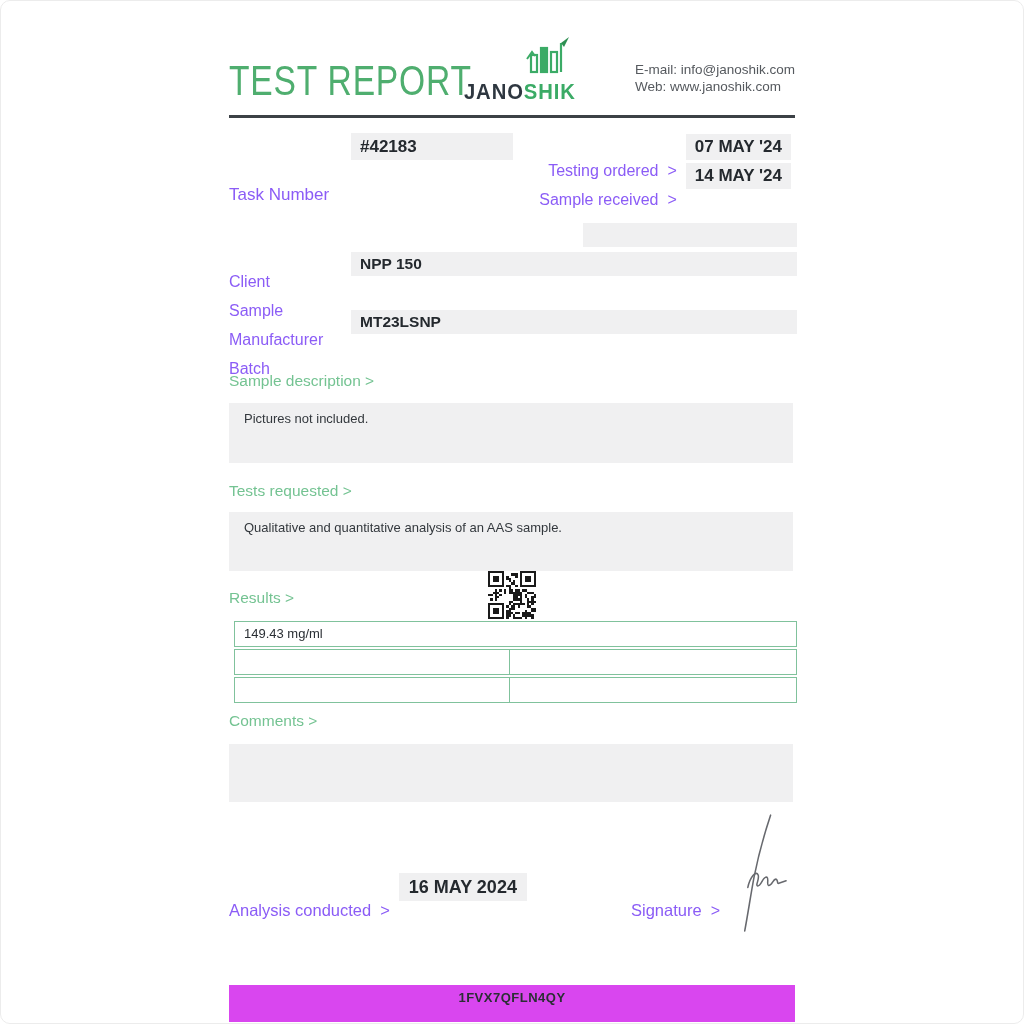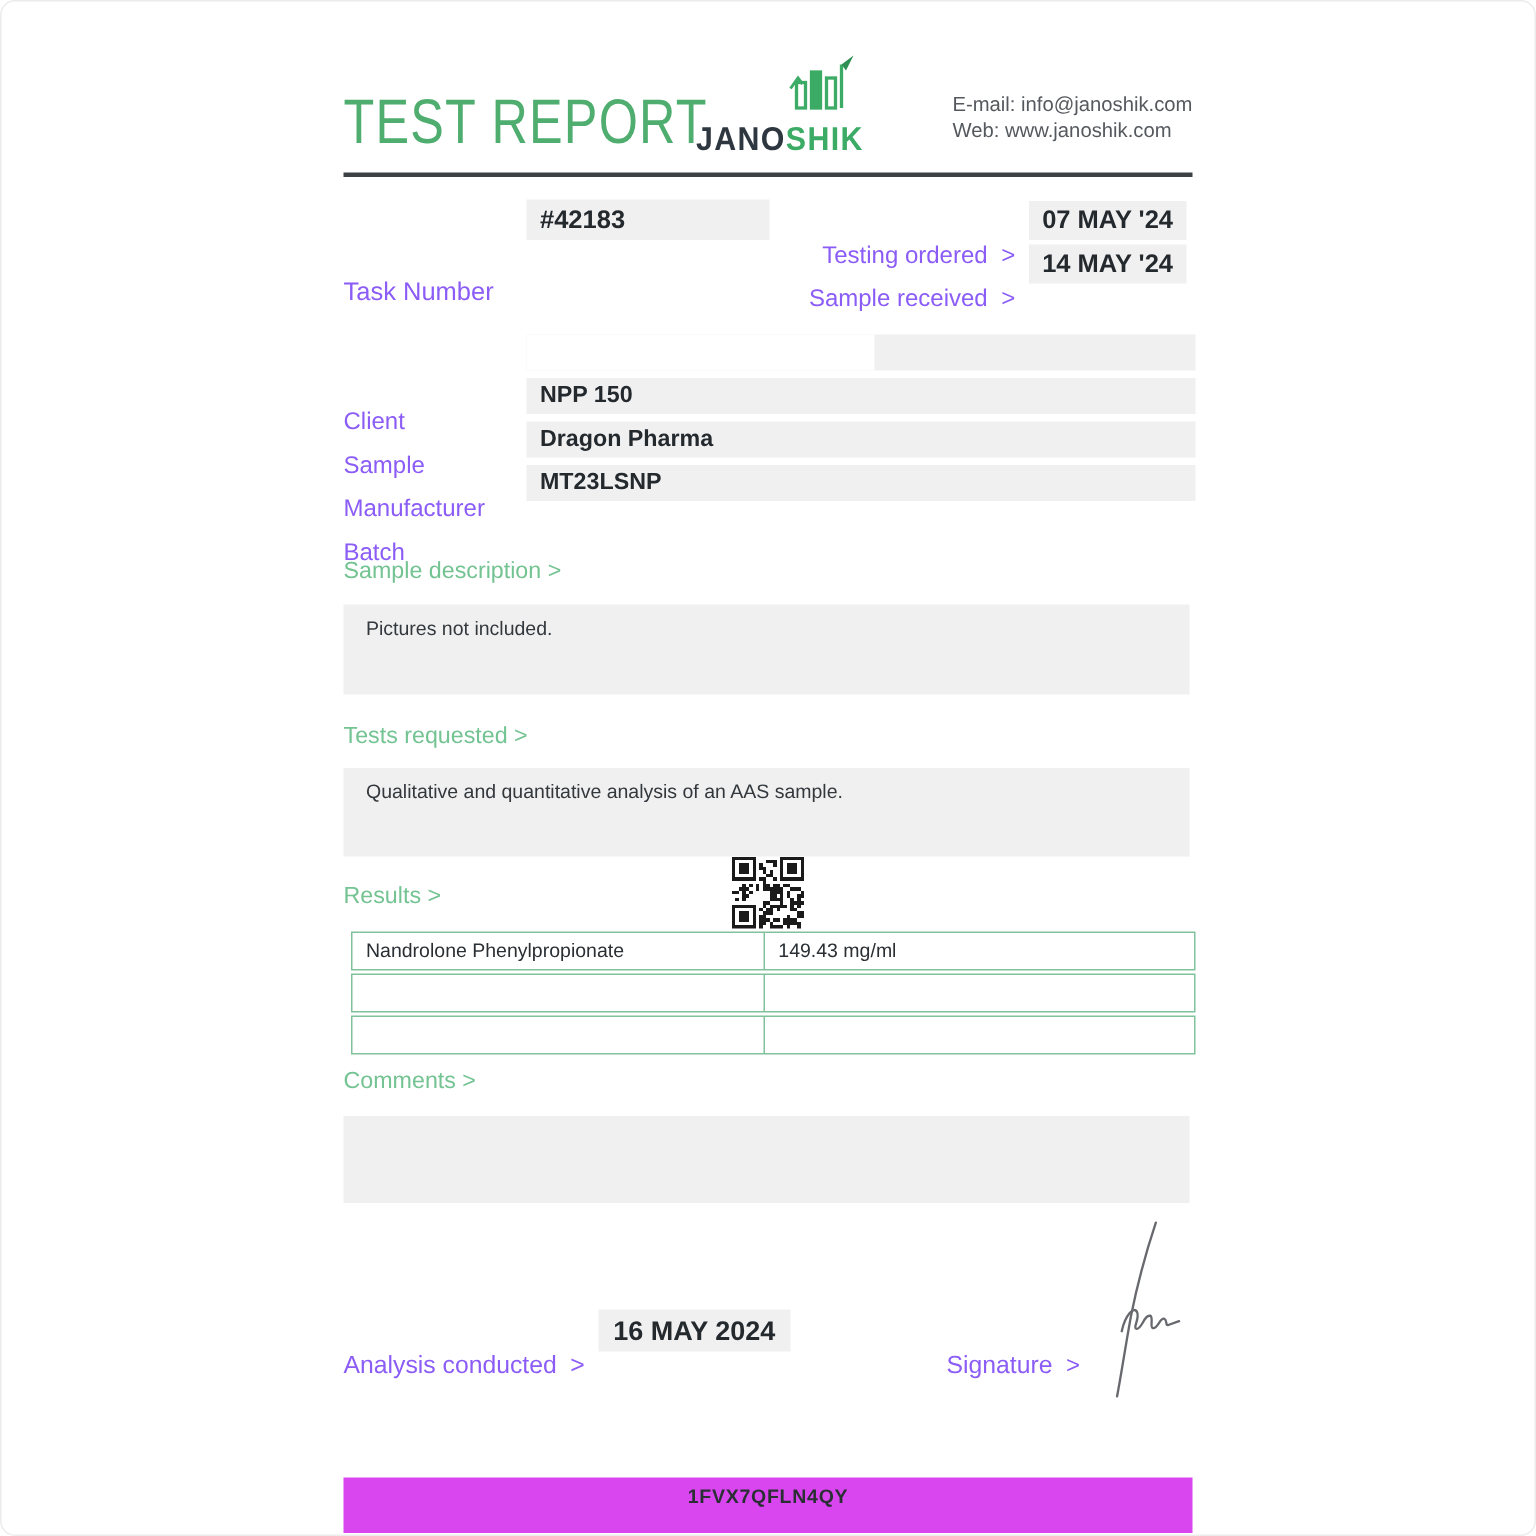--- a/index.html
+++ b/index.html
@@ -105,21 +105,20 @@
   <div class="glabel irow-label" style="top:224px">Client</div>
   <div class="bar irow-bar" style="top:222px">
     <span class="val"></span>
     <span class="redact"></span>
   </div>
 
   <div class="glabel irow-label" style="top:253px">Sample</div>
   <div class="bar val irow-bar" style="top:251px">NPP 150</div>
 
   <div class="glabel irow-label" style="top:282px">Manufacturer</div>
-  <div class="bar val irow-bar" style="top:280px">Dragon Pharma</div>
 
   <div class="glabel irow-label" style="top:311px">Batch</div>
   <div class="bar val irow-bar" style="top:309px">MT23LSNP</div>
 
   <div class="sec-label" style="top:371px">Sample description &gt;</div>
   <div class="sec-box" style="top:402px;height:60px">Pictures not included.</div>
 
   <div class="sec-label" style="top:481px">Tests requested &gt;</div>
   <div class="sec-box" style="top:511px;height:59px">Qualitative and quantitative analysis of an AAS sample.</div>
 
@@ -251,21 +250,20 @@
           <rect x="12" y="20" width="1" height="1"></rect>
           <rect x="13" y="20" width="1" height="1"></rect>
           <rect x="14" y="20" width="1" height="1"></rect>
           <rect x="16" y="20" width="1" height="1"></rect>
           <rect x="19" y="20" width="1" height="1"></rect>
         </g>
       </svg></div>
 
   <div class="rtable">
     <div class="rrow">
-      <div class="rcell left">Nandrolone Phenylpropionate</div>
       <div class="rcell right">149.43 mg/ml</div>
     </div>
     <div class="rrow">
       <div class="rcell left"></div>
       <div class="rcell right"></div>
     </div>
     <div class="rrow">
       <div class="rcell left"></div>
       <div class="rcell right"></div>
     </div>

